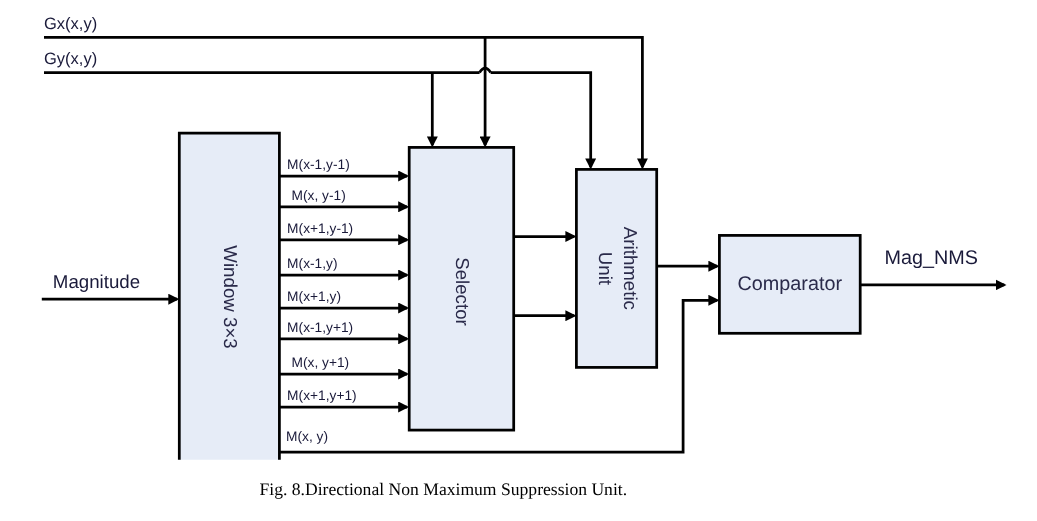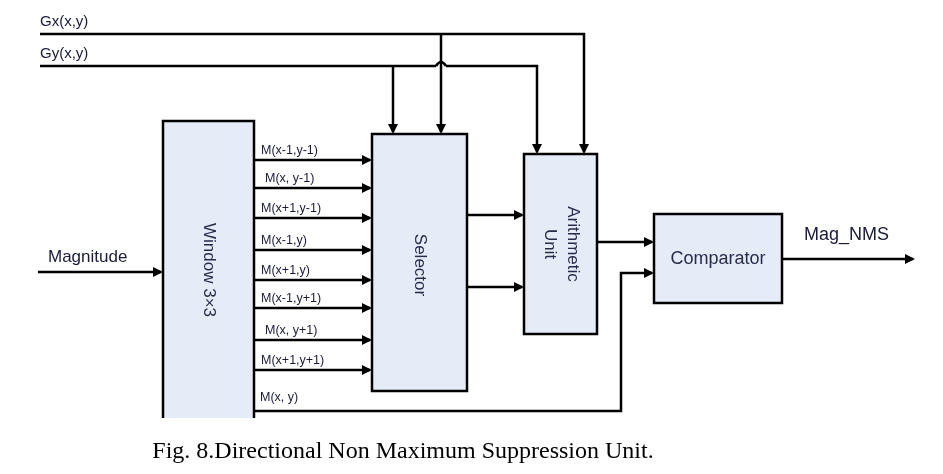--- a/index.html
+++ b/index.html
@@ -3,21 +3,21 @@
 <meta charset="utf-8">
 <style>
   html, body { margin: 0; padding: 0; background: #ffffff; }
   body { width: 943px; height: 474px; position: relative; overflow: hidden; font-family: "Liberation Sans", sans-serif; }
   #diagram { position: absolute; left: 0; top: 0; }
   .blk { fill: #e6ecf7; stroke: #000; stroke-width: 2.5; }
   .wire { stroke: #000; stroke-width: 2.5; fill: none; }
   .lbl { font-family: "Liberation Sans", sans-serif; font-size: 15px; fill: #1a1a3a; transform-box: fill-box; }
   .mlbl { font-family: "Liberation Sans", sans-serif; font-size: 12.5px; fill: #1a1a3a; }
   .blabel { font-family: "Liberation Sans", sans-serif; font-size: 17px; fill: #2a2a4a; }
-  .caption { position: absolute; left: 0; width: 806px; top: 437px; text-align: center; font-family: "Liberation Serif", serif; font-size: 24px; color: #000; }
+  .caption { position: absolute; left: 0; width: 806px; top: 437px; text-align: center; font-family: "Liberation Serif", serif; font-size: 16px; color: #000; }
 </style>
 </head>
 <body>
 
 <svg id="diagram" width="943" height="474" viewBox="0 0 943 474">
   <defs>
     <marker id="arr" markerWidth="10" markerHeight="10" refX="8" refY="5" orient="auto" markerUnits="userSpaceOnUse">
       <path d="M0,0 L10,5 L0,10 Z" fill="#000"></path>
     </marker>
   </defs>

